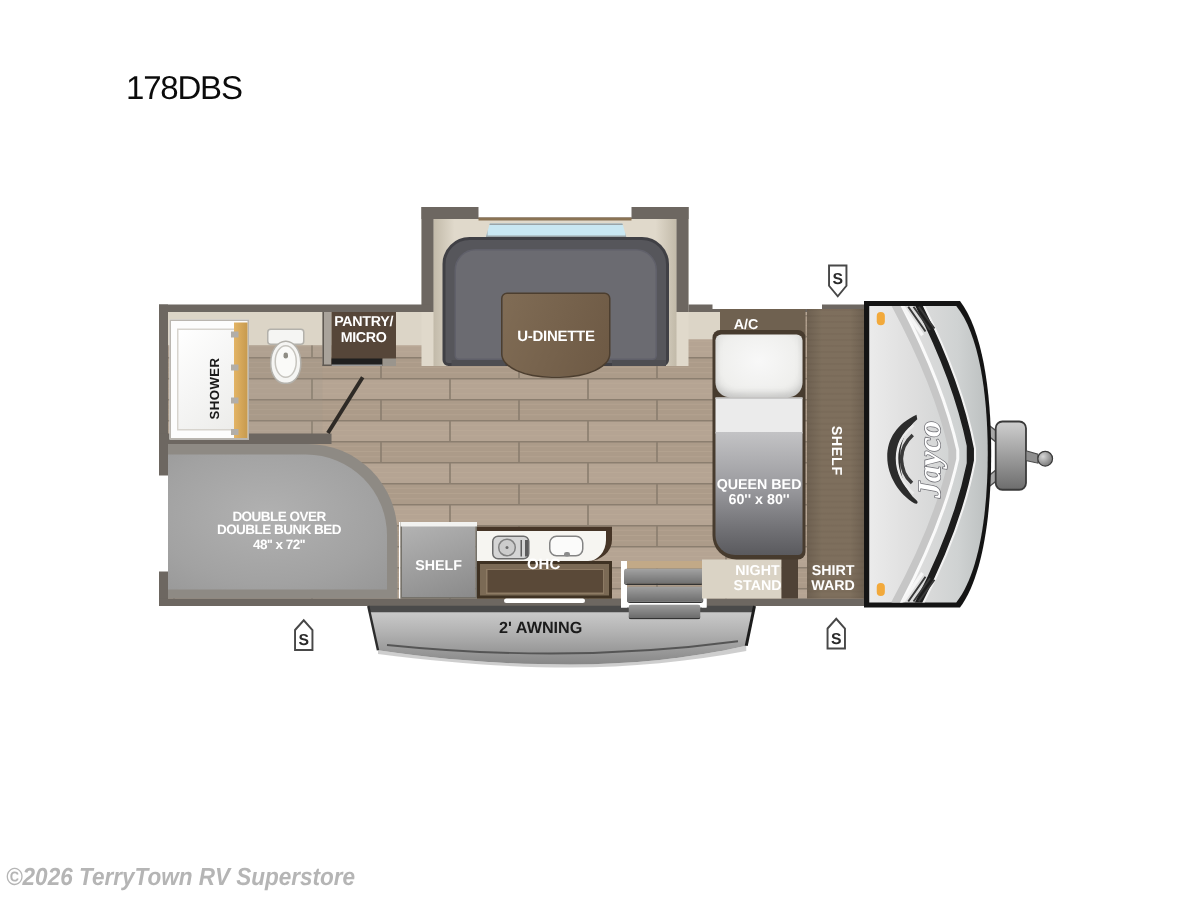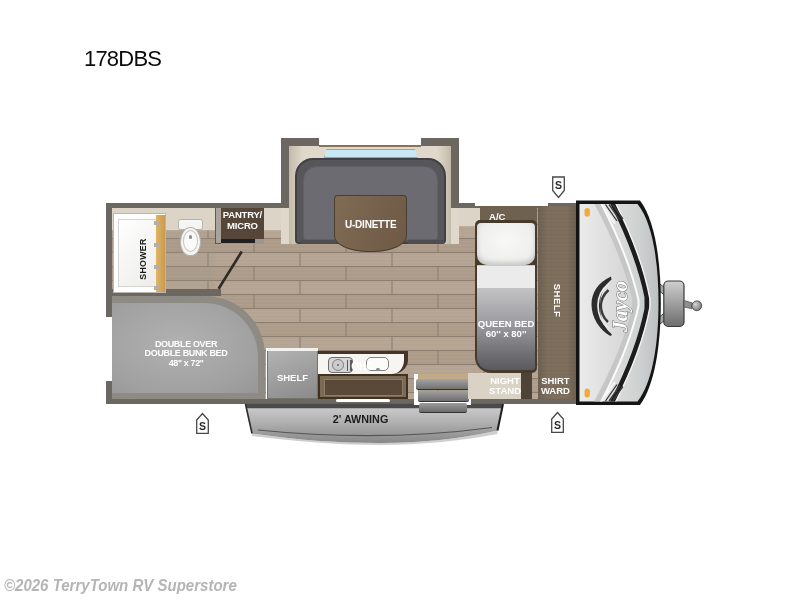--- a/index.html
+++ b/index.html
@@ -133,21 +133,21 @@
 <div class="abs" style="left:350px;top:359.5px;width:1.7px;height:11px;background:#5c5c5c;"></div>
 
 <div class="abs" style="left:366.2px;top:357.1px;width:22.7px;height:14.3px;background:#fbfbfa;border:1.7px solid #848484;border-radius:5px;box-sizing:border-box;"></div>
 
 <div class="abs" style="left:376px;top:367.6px;width:3.6px;height:3.6px;background:#8b8b8b;border-radius:50%;"></div>
 
 <div class="abs" style="left:318.4px;top:373.7px;width:89.8px;height:25.5px;background:#7b6a55;border:2.5px solid #3f3223;box-sizing:border-box;"></div>
 
 <div class="abs" style="left:324px;top:379px;width:78.5px;height:17px;background:#5a4938;border:1px solid #8d7b64;box-sizing:border-box;"></div>
 
-<div class="lbl" style="left:318.4px;top:361px;width:88px;font-size:10px;">OHC</div>
+<div class="lbl" style="left:318.4px;top:371px;width:88px;font-size:10px;">OHC</div>
 
 <div class="abs" style="left:335.5px;top:398.9px;width:54.5px;height:3.5px;background:#ffffff;border-radius:2px;"></div>
 
 <svg class="abs" style="left:240px;top:398px;" width="270" height="52" viewBox="240 398 270 52">
   <defs>
     <linearGradient id="awn" x1="0" y1="0" x2="0" y2="1">
       <stop offset="0" stop-color="#d0d0d0"></stop>
           <stop offset="0.45" stop-color="#b2b2b2"></stop>
           <stop offset="1" stop-color="#878787"></stop>
     </linearGradient>

